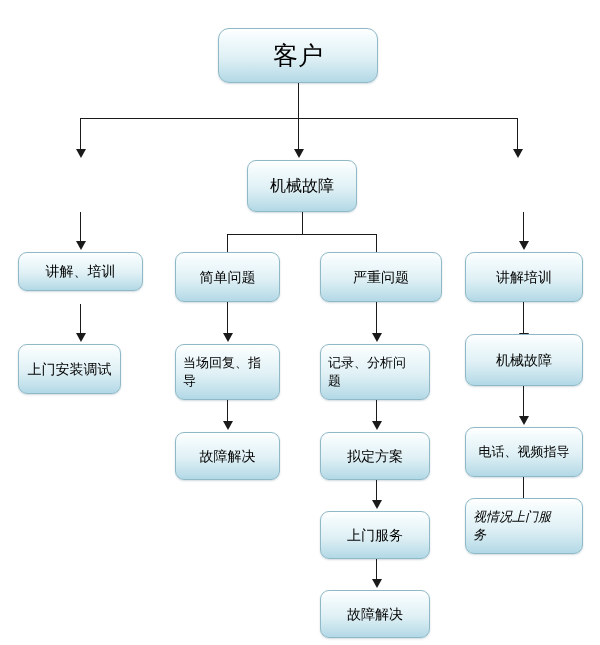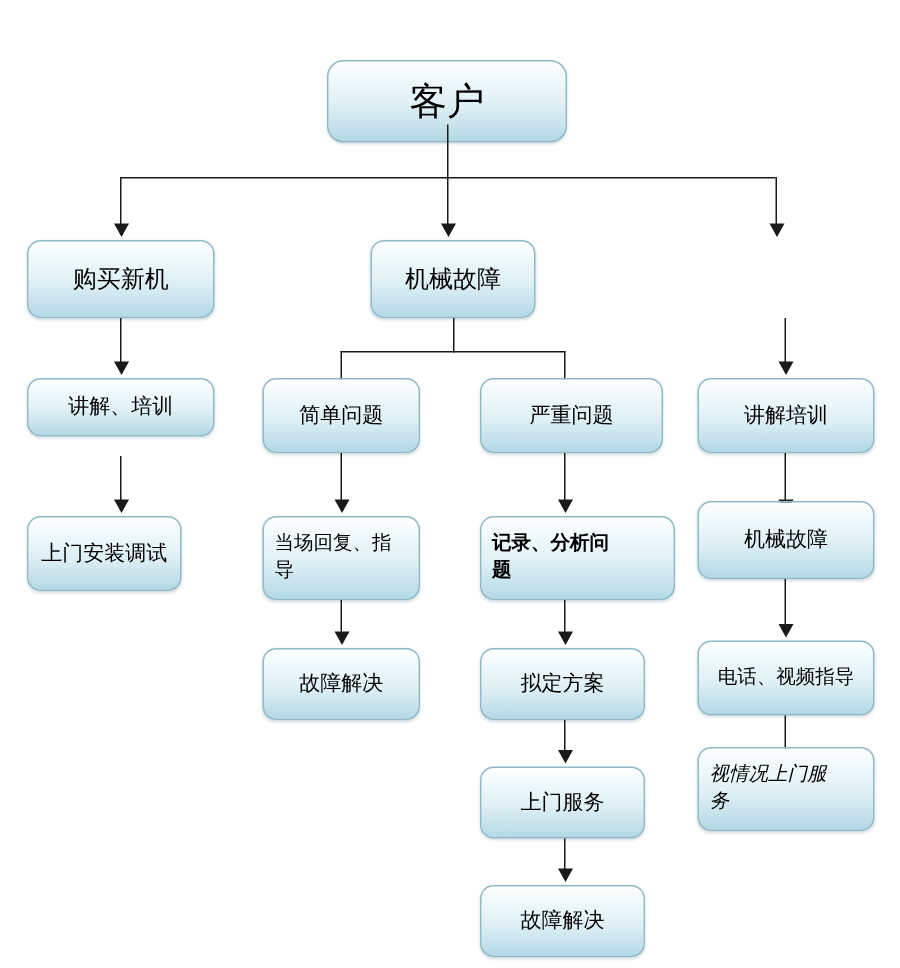--- a/index.html
+++ b/index.html
@@ -63,40 +63,37 @@
     border-left: 5px solid transparent;
     border-right: 5px solid transparent;
     border-top: 9px solid #1a1a1a;
   }
 </style>
 </head>
 <body>
 
 <div id="canvas">
 
-  <div class="node root center" style="left:218px; top:28px; width:160px; height:55px;margin-top:12px;">
+  <div class="node root center" style="left:218px; top:28px; width:160px; height:55px;">
     <span class="label">客户</span>
   </div>
 
   <div class="vline" style="left:298px; top:83px; height:36px;"></div>
 
   <div class="hline" style="left:80px; top:118px; width:437px;"></div>
 
   <div class="vline" style="left:80px; top:118px; height:32px;"></div>
   <div class="arrowhead" style="left:76px; top:149px;"></div>
 
   <div class="vline" style="left:298px; top:118px; height:32px;"></div>
   <div class="arrowhead" style="left:294px; top:149px;"></div>
 
   <div class="vline" style="left:517px; top:118px; height:32px;"></div>
   <div class="arrowhead" style="left:513px; top:149px;"></div>
 
-  <div class="node lvl1 center" style="left:18px; top:160px; width:125px; height:52px;">
-    <span class="label">购买新机</span>
-  </div>
 
   <div class="node lvl1 center" style="left:247px; top:160px; width:110px; height:52px;">
     <span class="label">机械故障</span>
   </div>
 
 
   <div class="vline" style="left:80px; top:212px; height:30px;"></div>
   <div class="arrowhead" style="left:76px; top:241px;"></div>
 
   <div class="node lvl2 center" style="left:18px; top:252px; width:125px; height:39px;">
@@ -136,21 +133,21 @@
     <span class="label">故障解决</span>
   </div>
 
   <div class="node lvl2 center" style="left:320px; top:252px; width:122px; height:50px;">
     <span class="label">严重问题</span>
   </div>
 
   <div class="vline" style="left:376px; top:302px; height:32px;"></div>
   <div class="arrowhead" style="left:372px; top:333px;"></div>
 
-  <div class="node small left" style="left:320px; top:344px; width:130px; height:56px;font-weight:bold;">
+  <div class="node small left" style="left:320px; top:344px; width:110px; height:56px;">
     <span class="label">记录、分析问
 题</span>
   </div>
 
   <div class="vline" style="left:376px; top:400px; height:22px;"></div>
   <div class="arrowhead" style="left:372px; top:421px;"></div>
 
   <div class="node lvl2 center" style="left:320px; top:432px; width:110px; height:48px;">
     <span class="label">拟定方案</span>
   </div>

